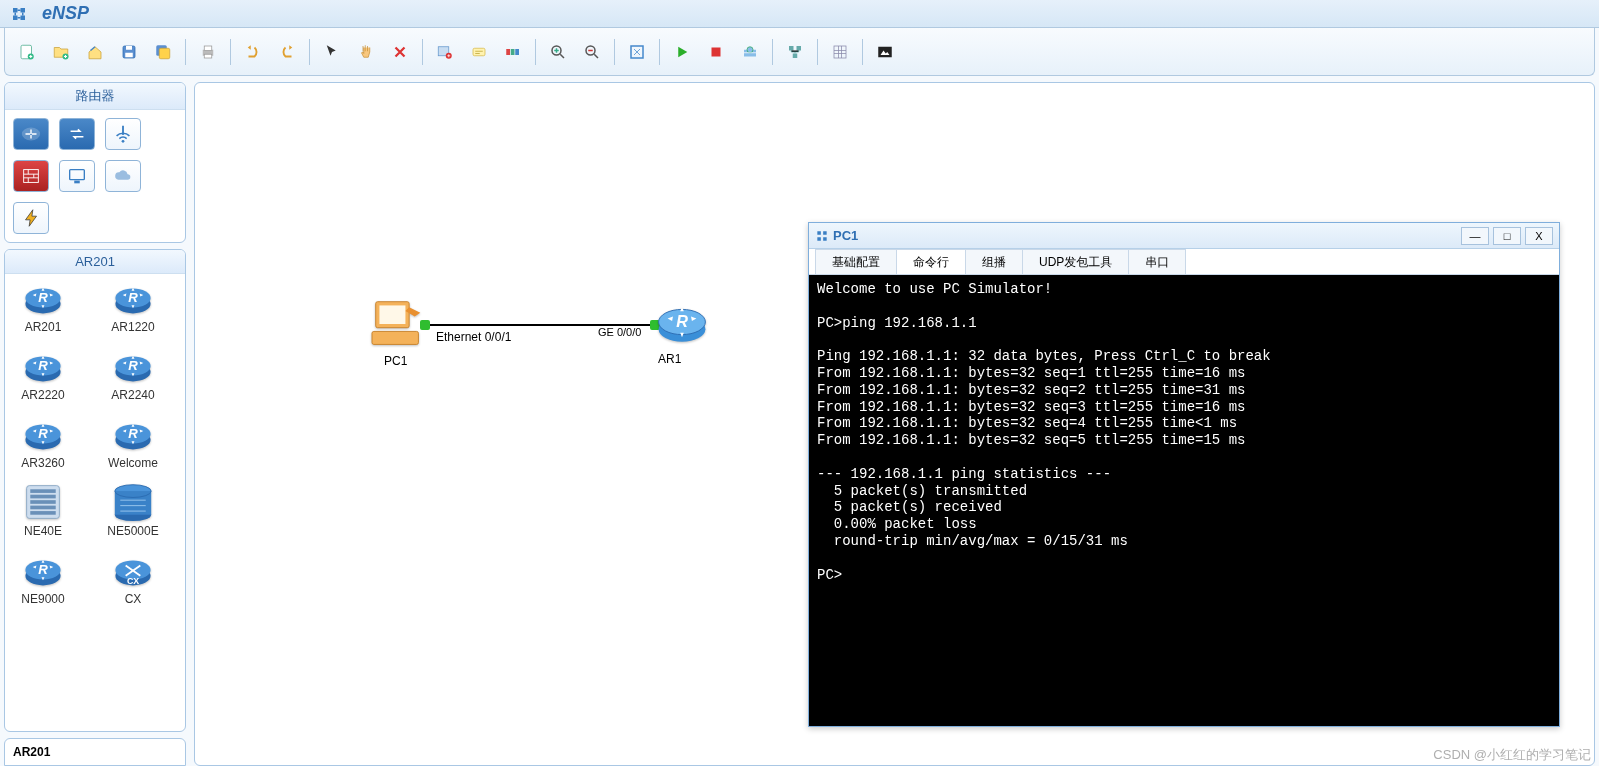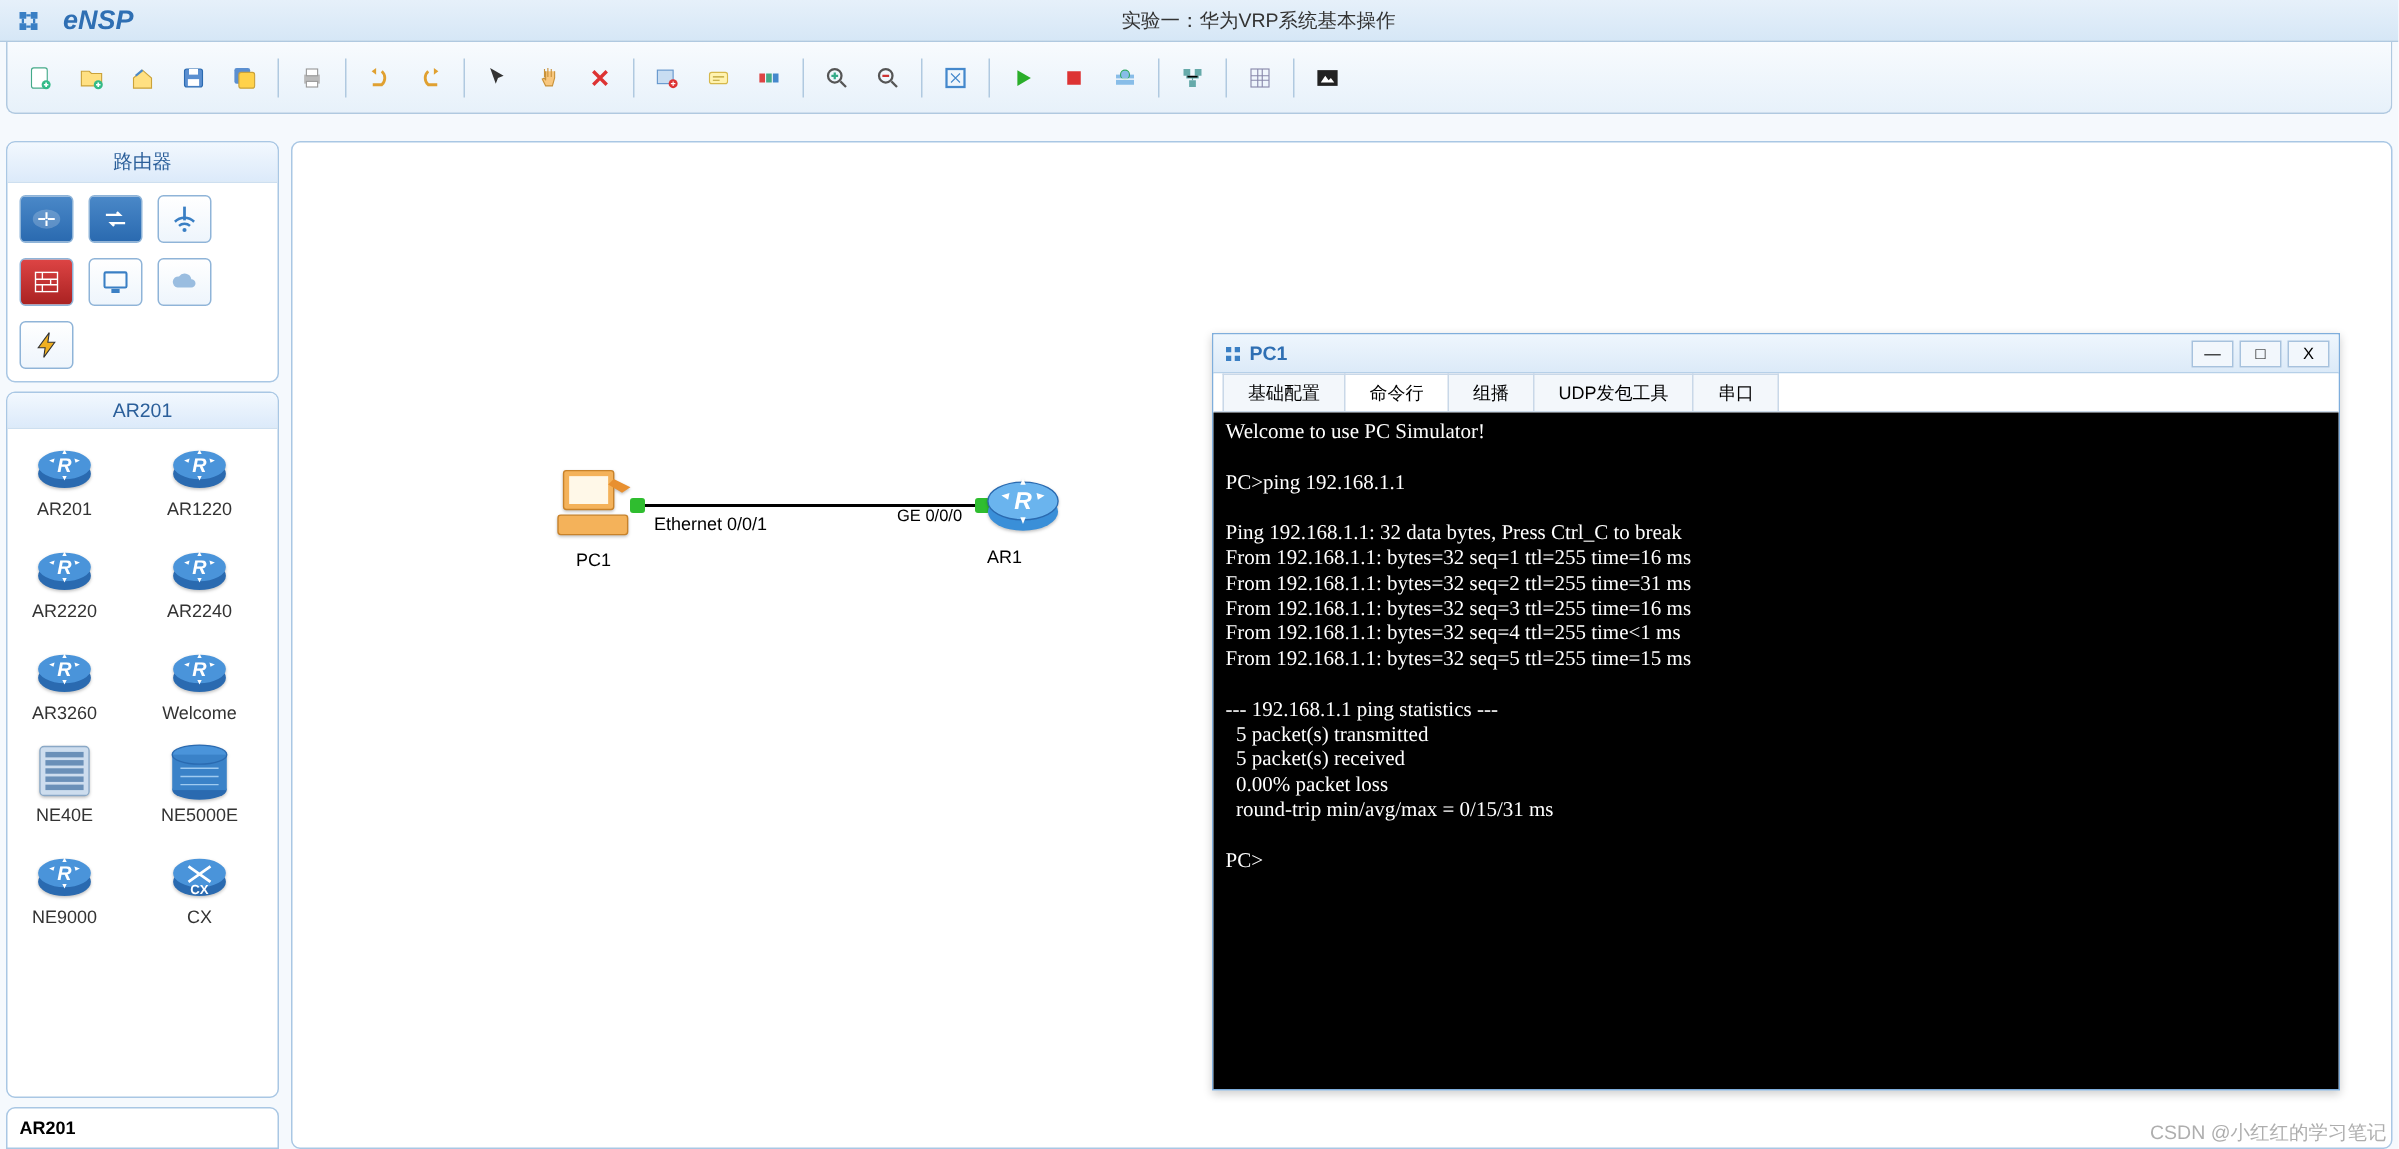--- a/index.html
+++ b/index.html
@@ -11,21 +11,21 @@
   .titlebar .logo svg { width:18px; height:18px; }
   .titlebar .doc-title { flex:1; text-align:center; font-size:13px; color:#333; }
 
   
   .toolbar { height:48px; background:linear-gradient(#f8fbfe,#e7f1fa); border:1px solid #b0c9e0; border-top:none; margin:0 4px 4px 4px; border-radius:0 0 6px 6px; display:flex; align-items:center; padding:0 8px; gap:6px;}
   .toolbar .tbtn { width:28px; height:28px; border:1px solid transparent; border-radius:4px; display:flex; align-items:center; justify-content:center; cursor:pointer; }
   .toolbar .sep { width:1px; height:26px; background:#b0c9e0; margin:0 2px; }
   .tbtn svg { width:18px; height:18px; }
 
   
-  .main { position:absolute; top:82px; left:0; right:0; bottom:0; display:flex;margin-top:12px; }
+  .main { position:absolute; top:82px; left:0; right:0; bottom:0; display:flex; }
   .sidebar { width:190px; display:flex; flex-direction:column; gap:6px; padding:0 4px; }
   .panel { border:1px solid #a9c7e4; border-radius:6px; background:#fff; overflow:hidden; }
   .panel-title { background:linear-gradient(#f2f8fe,#dceafa); text-align:center; font-size:13px; color:#2b5f9a; padding:4px 0; border-bottom:1px solid #cddff0; }
   .panel-body { padding:8px; }
 
   
   .cat-grid { display:flex; flex-wrap:wrap; gap:10px; }
   .cat-item { width:36px; height:32px; background:linear-gradient(#4a88c8,#2a6ab0); border-radius:4px; display:flex; align-items:center; justify-content:center; cursor:pointer; border:1px solid #8fb4d8;}
   .cat-item.white{ background:linear-gradient(#fff,#eef5fc); }
   .cat-item svg { width:22px; height:22px; }
@@ -55,39 +55,38 @@
   
   .twin { position:absolute; left:808px; top:222px; width:752px; height:505px; border:1px solid #7faedc; background:#fff; box-shadow:0 2px 6px rgba(0,0,0,.2);}
   .twin-title { height:26px; background:linear-gradient(#eef6fd,#dceaf8); display:flex; align-items:center; padding:0 6px; border-bottom:1px solid #b6d0e8;}
   .twin-title .tlogo { display:flex; align-items:center; gap:4px; font-size:13px; color:#2f6fb3; font-weight:bold;}
   .twin-title .tlogo svg{width:14px;height:14px;}
   .twin-title .spacer{flex:1;}
   .twin-title .wbtn { width:28px; height:18px; border:1px solid #a7c2dd; background:#f2f7fc; margin-left:4px; display:flex; align-items:center; justify-content:center; font-size:11px; cursor:pointer; font-family:Arial;}
   .twin-tabs { height:26px; display:flex; gap:0; padding:0 6px; background:#fff; border-bottom:1px solid #c9d8e8;}
   .ttab { padding:4px 16px; font-size:12px; border:1px solid #c9d8e8; border-bottom:none; background:#f3f7fb; cursor:pointer; margin-right:-1px;}
   .ttab.active{ background:#fff; position:relative; }
-  .term { position:absolute; top:52px; left:0; right:0; bottom:0; background:#000; color:#fff; font-family:Liberation Serif, serif; font-size:14px; padding:6px 8px; white-space:pre; overflow:auto; line-height:1.2;}
+  .term { position:absolute; top:52px; left:0; right:0; bottom:0; background:#000; color:#fff; font-family:Liberation Mono, monospace; font-size:14px; padding:6px 8px; white-space:pre; overflow:auto; line-height:1.2;}
   
   .watermark { position:absolute; right:8px; bottom:2px; font-size:13px; color:rgba(120,120,120,.6); }
 
   
   .rsvg { filter:drop-shadow(0 1px 1px rgba(0,0,0,.25)); }
 </style>
 </head>
 <body>
 
 <div class="titlebar">
   <div class="logo">
     <svg viewBox="0 0 24 24">
         <path fill="#3a7fc4" d="M4 4h6v6H4zM14 4h6v6h-6zM4 14h6v6H4zM14 14h6v6h-6z"></path>
         <path stroke="#3a7fc4" stroke-width="2" fill="none" d="M10 7h4M7 10v4M17 10v4M10 17h4"></path>
       </svg>
     <span>eNSP</span>
   </div>
-  <div class="doc-title">实验一：华为VRP系统基本操作</div>
 </div>
 
 <div class="toolbar">
   <div class="tbtn">
       <svg viewBox="0 0 24 24">
         <rect x="4" y="3" width="14" height="18" rx="2" fill="#fff" stroke="#4a8"></rect>
         <circle cx="17" cy="18" r="4" fill="#3b8"></circle>
         <path d="M17 16v4M15 18h4" stroke="#fff" stroke-width="1.5"></path>
       </svg>
     </div>

